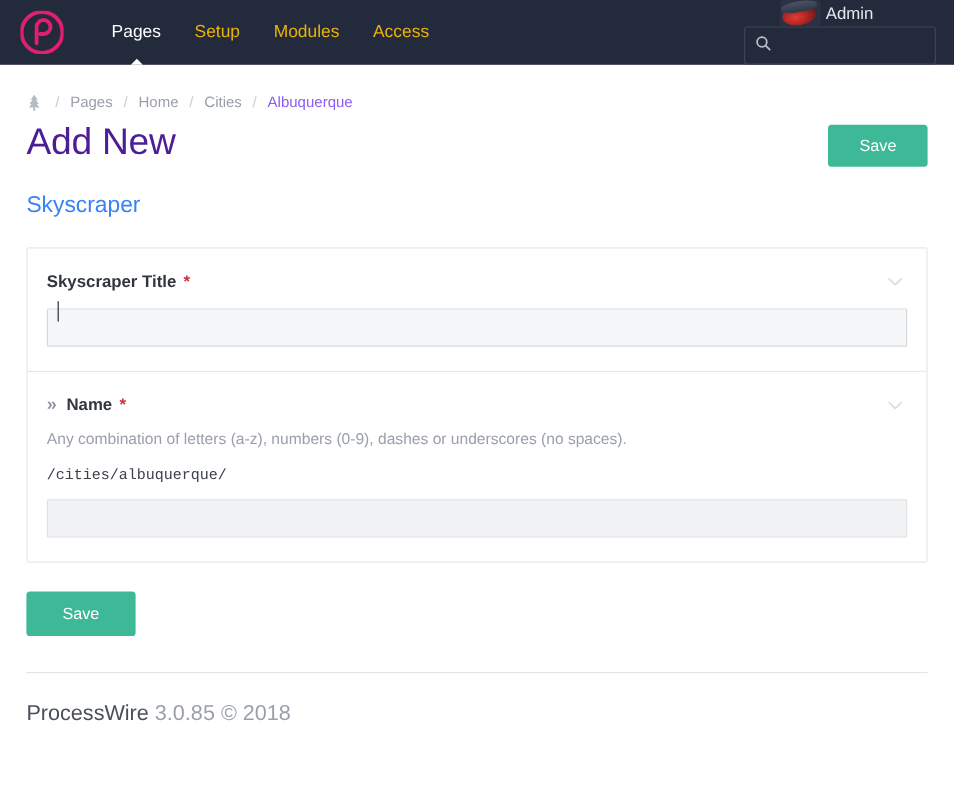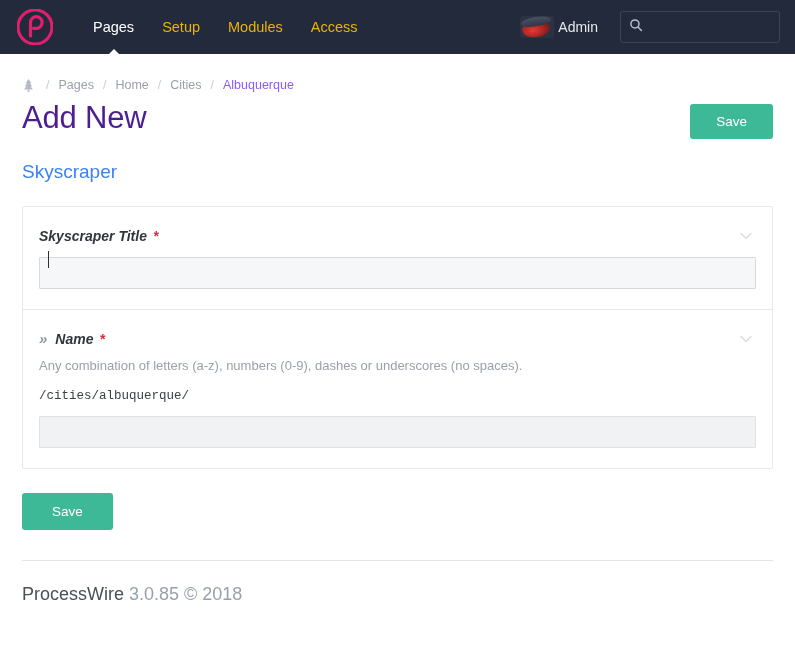--- a/index.html
+++ b/index.html
@@ -56,20 +56,21 @@
     border-left: 5px solid transparent;
     border-right: 5px solid transparent;
     border-bottom: 5px solid #ffffff;
   }
 
   .topright {
     margin-left: auto;
     display: flex;
     align-items: center;
     gap: 0;
+    flex-direction: column;
   }
   .useritem {
     display: flex;
     align-items: center;
     color: #e6e9ef;
     font-size: 14px;
     cursor: pointer;
     margin-right: 22px;
   }
   .avatar {
@@ -185,23 +186,22 @@
     background: #ffffff;
   }
   .field {
     padding: 17px 16px 20px 16px;
   }
   .field + .field {
     border-top: 1px solid #e6e8ea;
   }
   .field-head {
     display: flex;
-    align-items: flex-end;
+    align-items: center;
     justify-content: space-between;
-    font-style: italic;
   }
   .field-label {
     font-size: 14px;
     font-weight: bold;
     color: #31363e;
     display: flex;
     align-items: center;
     gap: 6px;
   }
   .req { color: #d0303f; font-weight: bold; font-size: 14px; }

